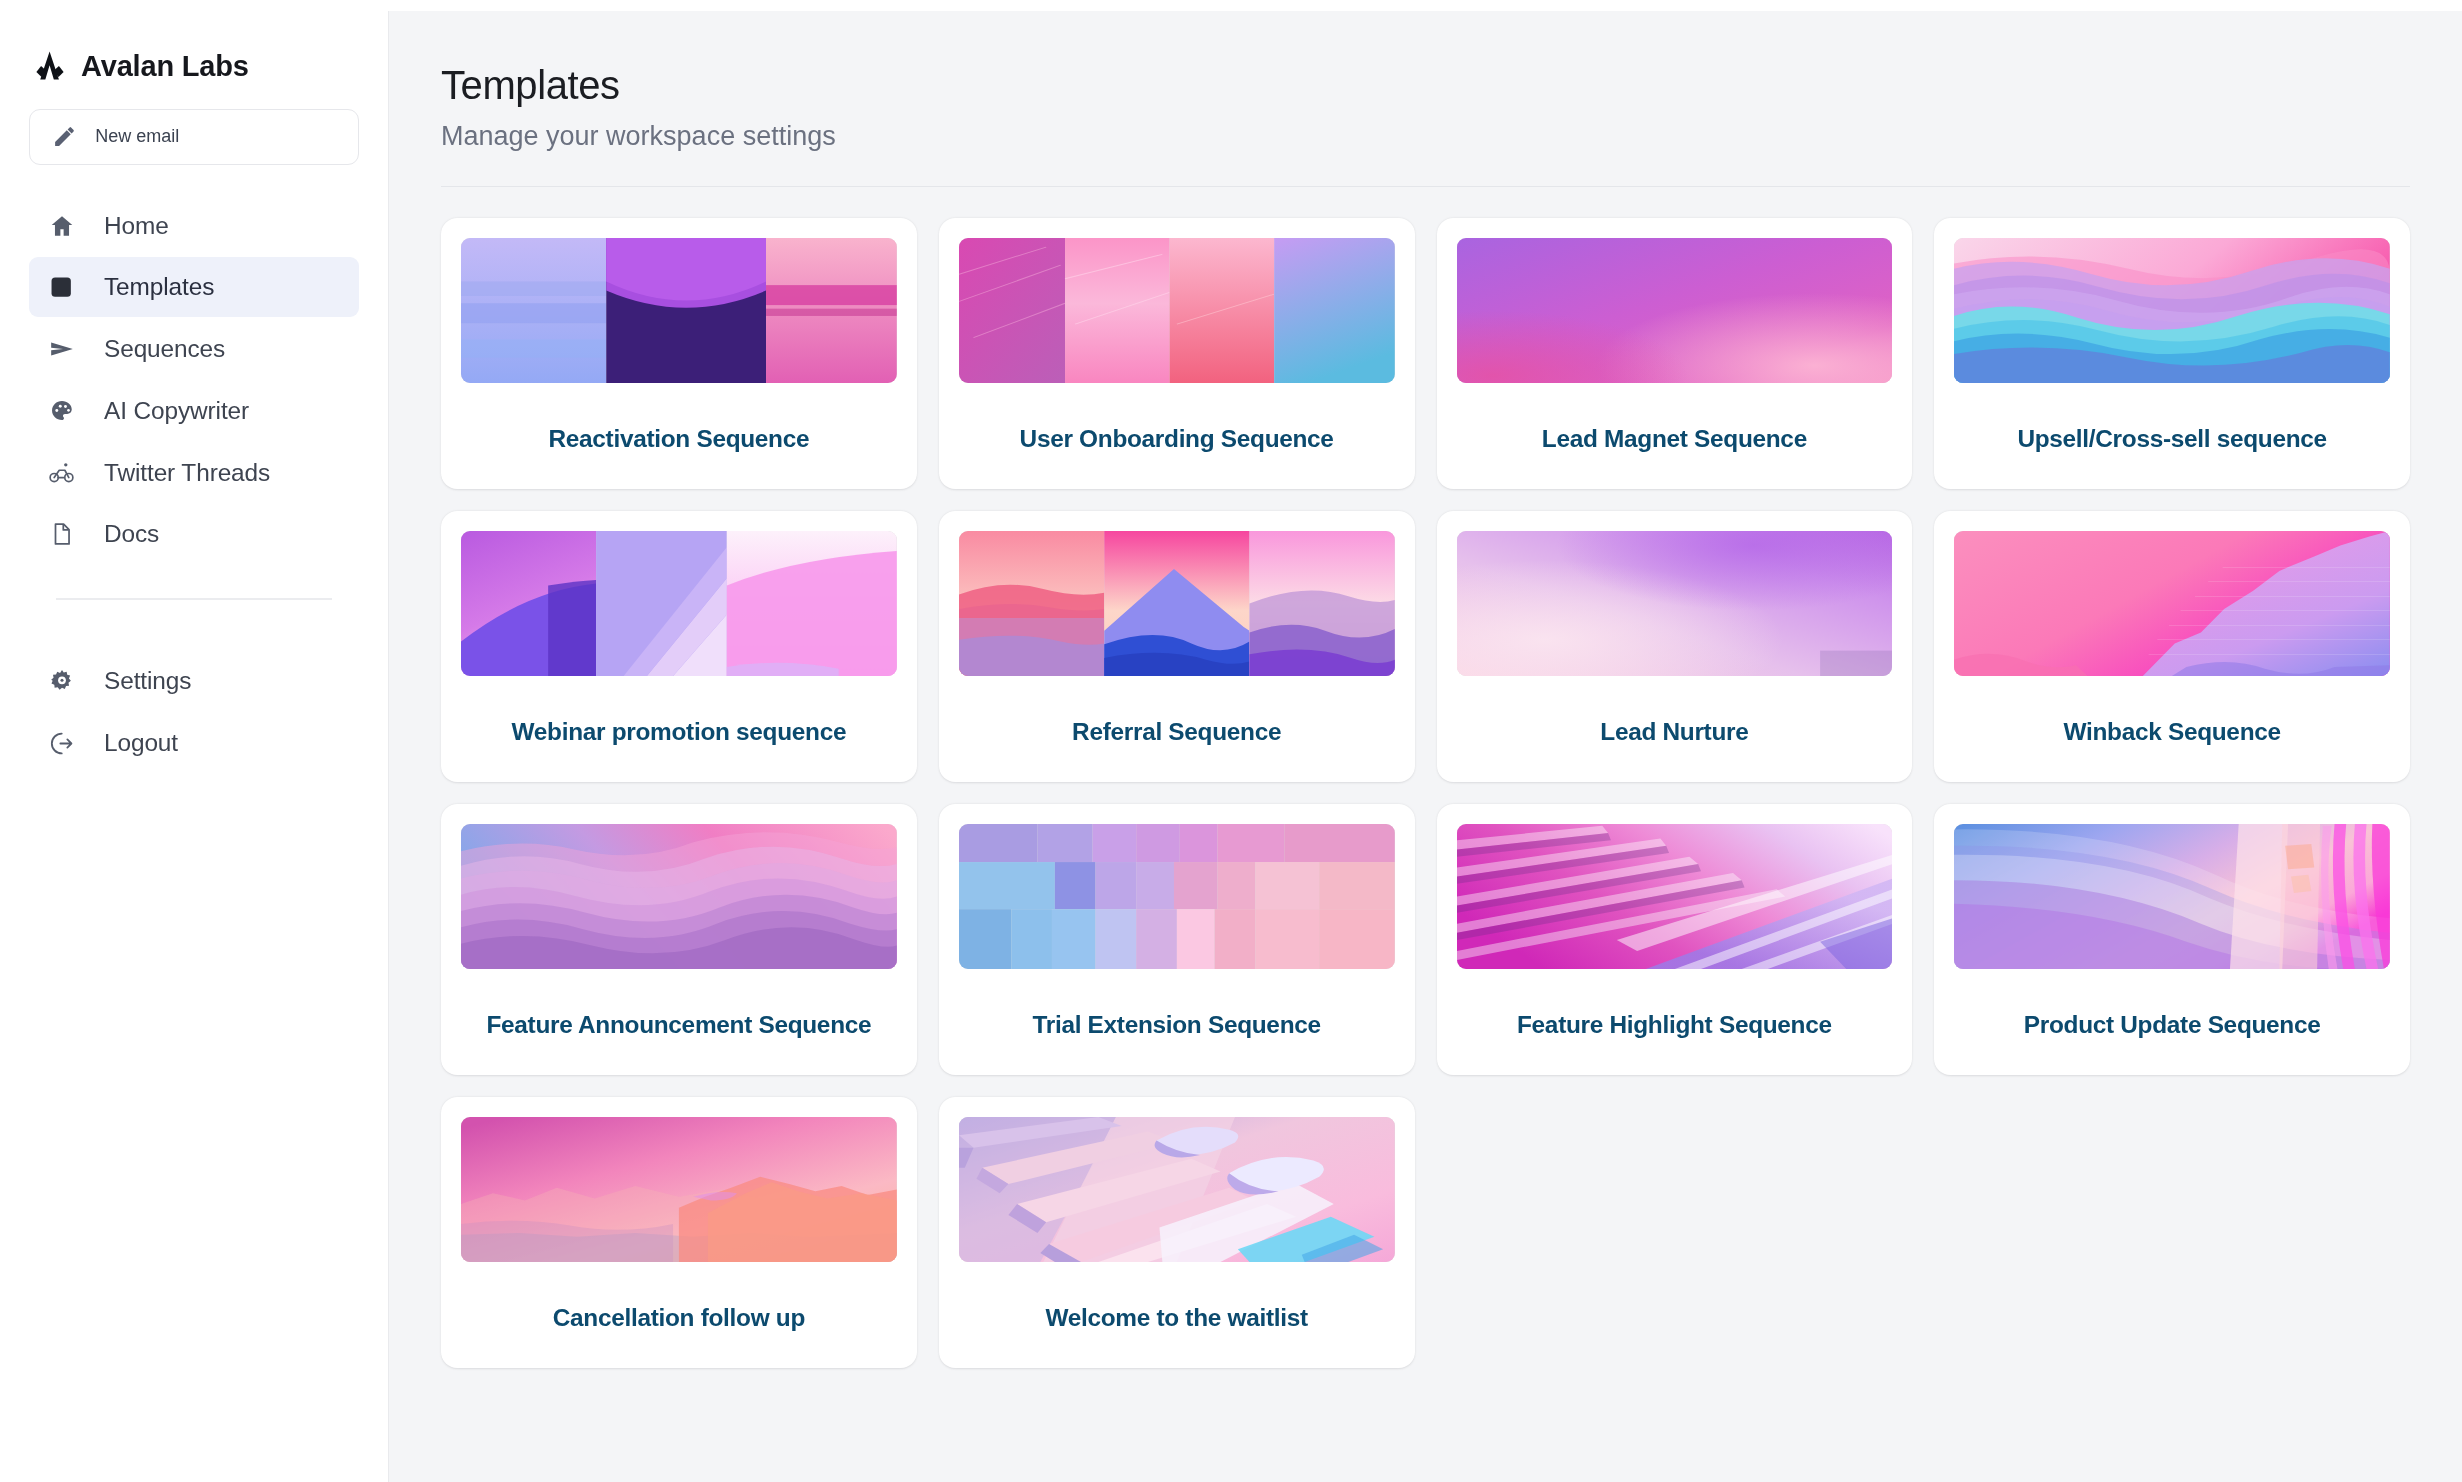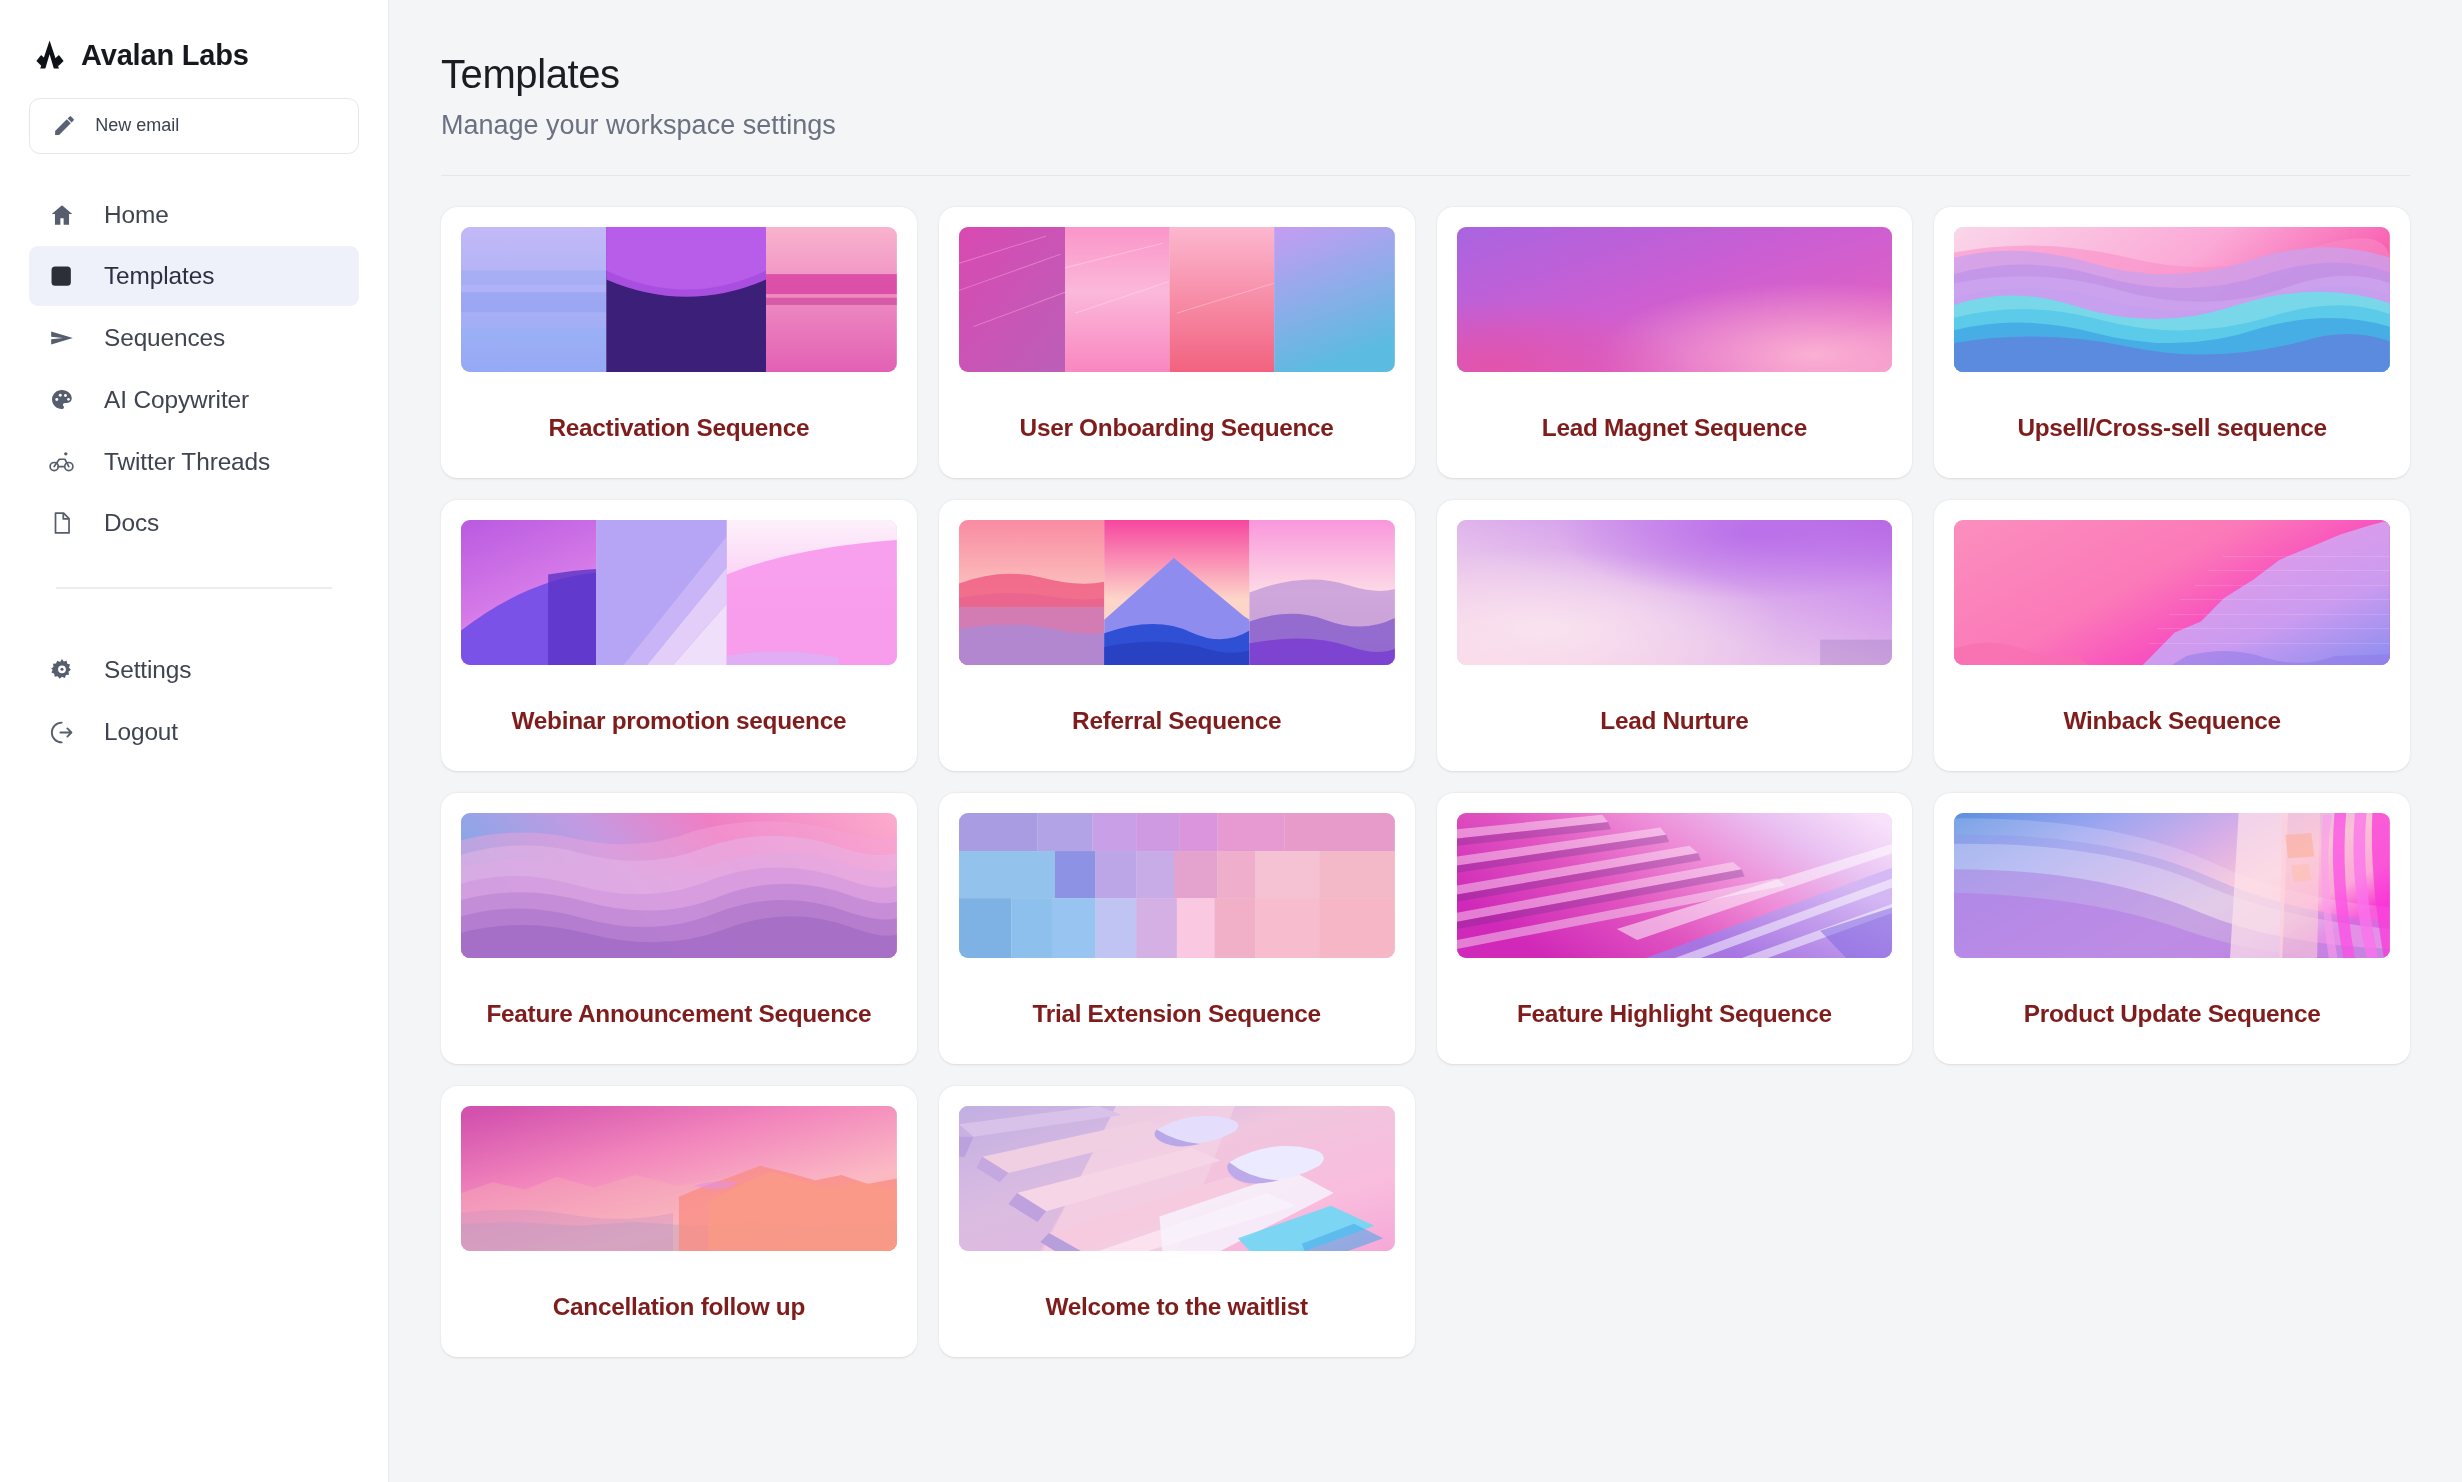--- a/index.html
+++ b/index.html
@@ -2,21 +2,21 @@
 <html style="font-size:14.5px"><head>
 <meta charset="utf-8">
 <style>
   * { box-sizing: border-box; margin: 0; padding: 0; }
   html, body {
     width: 2462px; height: 1482px;
     font-family: "Liberation Sans", sans-serif;
     background: #ffffff;
     overflow: hidden;
   }
-  .app { display: flex; width: 2462px; height: 1278px; }
+  .app { display: flex; width: 2462px; height: 1278px; margin-top: 11px; }
 
   
   .sidebar {
     width: 389px; height: 1482px; flex: 0 0 389px;
     background: #ffffff;
     border-right: 1.8px solid #e9eaed;
     padding: 0 29px;
     position: relative;
   }
   .brand { display: flex; align-items: center; gap: 14.5px; padding: 27px 3.6px 0 3.6px; height: 83px; }
@@ -82,21 +82,21 @@
     border-radius: 9px;
     overflow: hidden;
     position: relative;
     background: #ddd;
   }
   .thumb svg { display: block; width: 100%; height: 100%; }
   .card-label {
     text-align: center;
     font-size: 24.4px;
     font-weight: 700;
-    color: #7f1d1d;
+    color: #0c4a6e;
     letter-spacing: -0.3px;
     margin-top: 42px;
   }
 </style>
 </head>
 <body>
 
 <div class="app">
 
   <aside class="sidebar">

